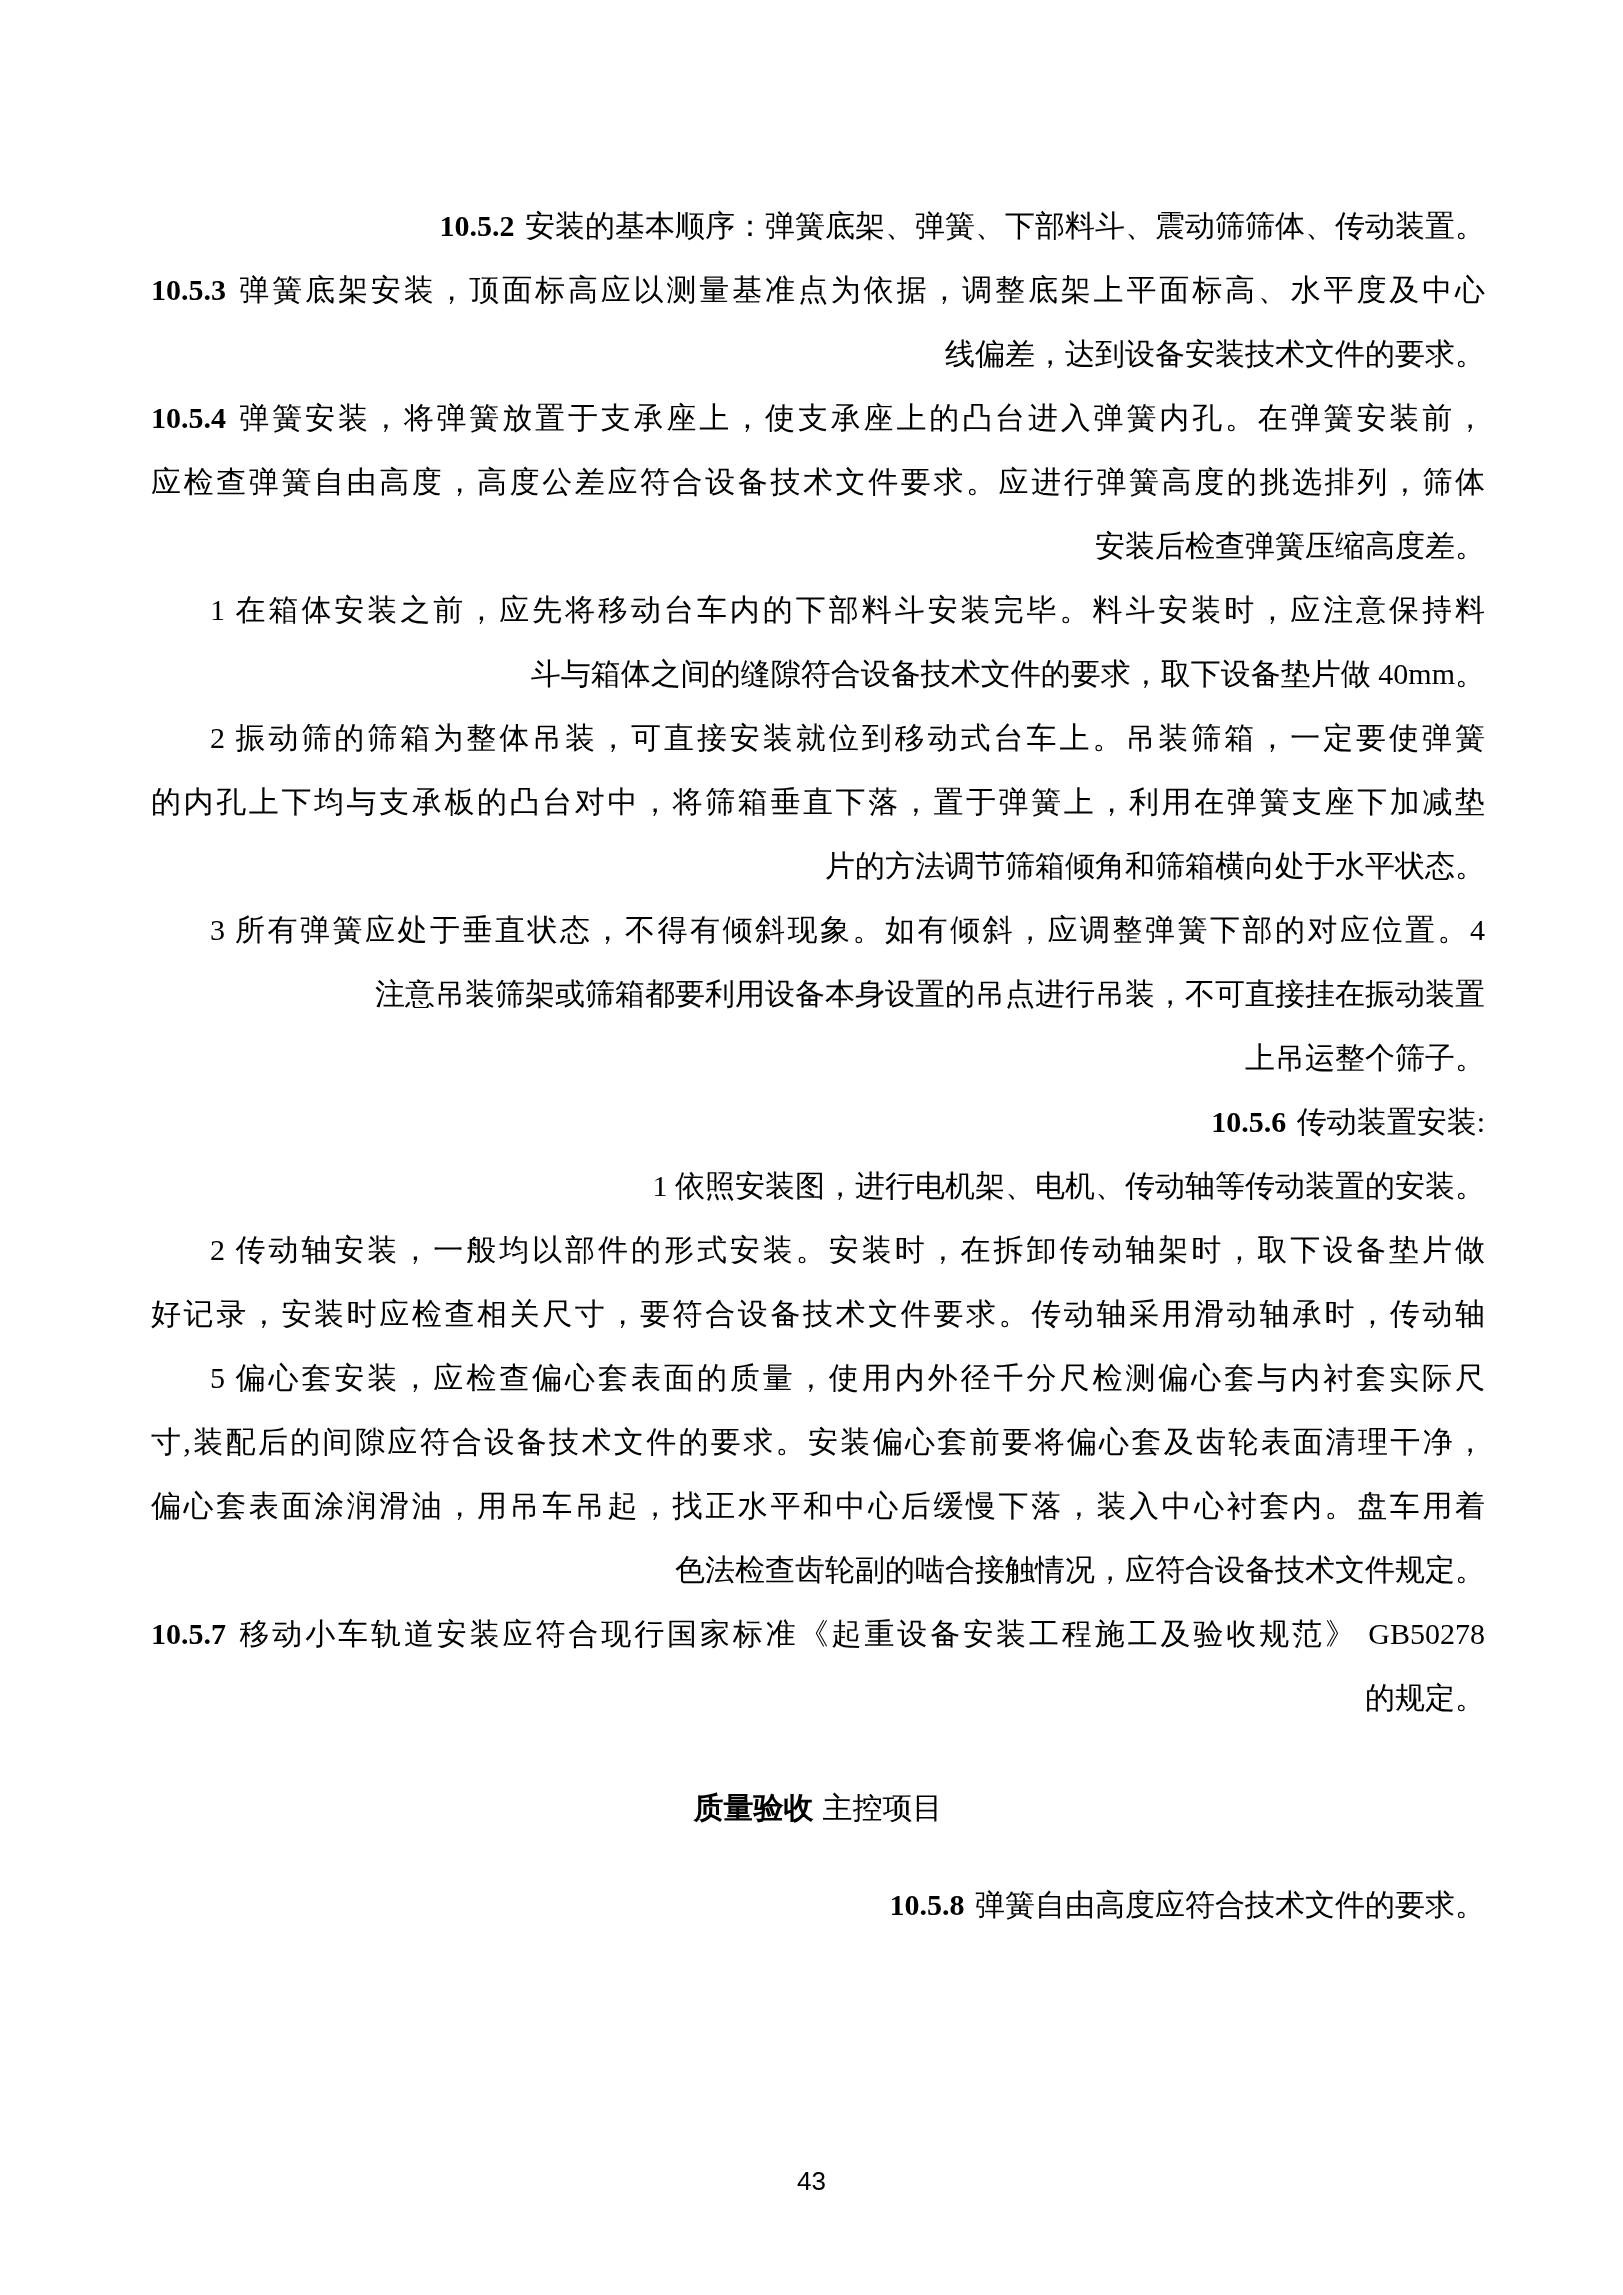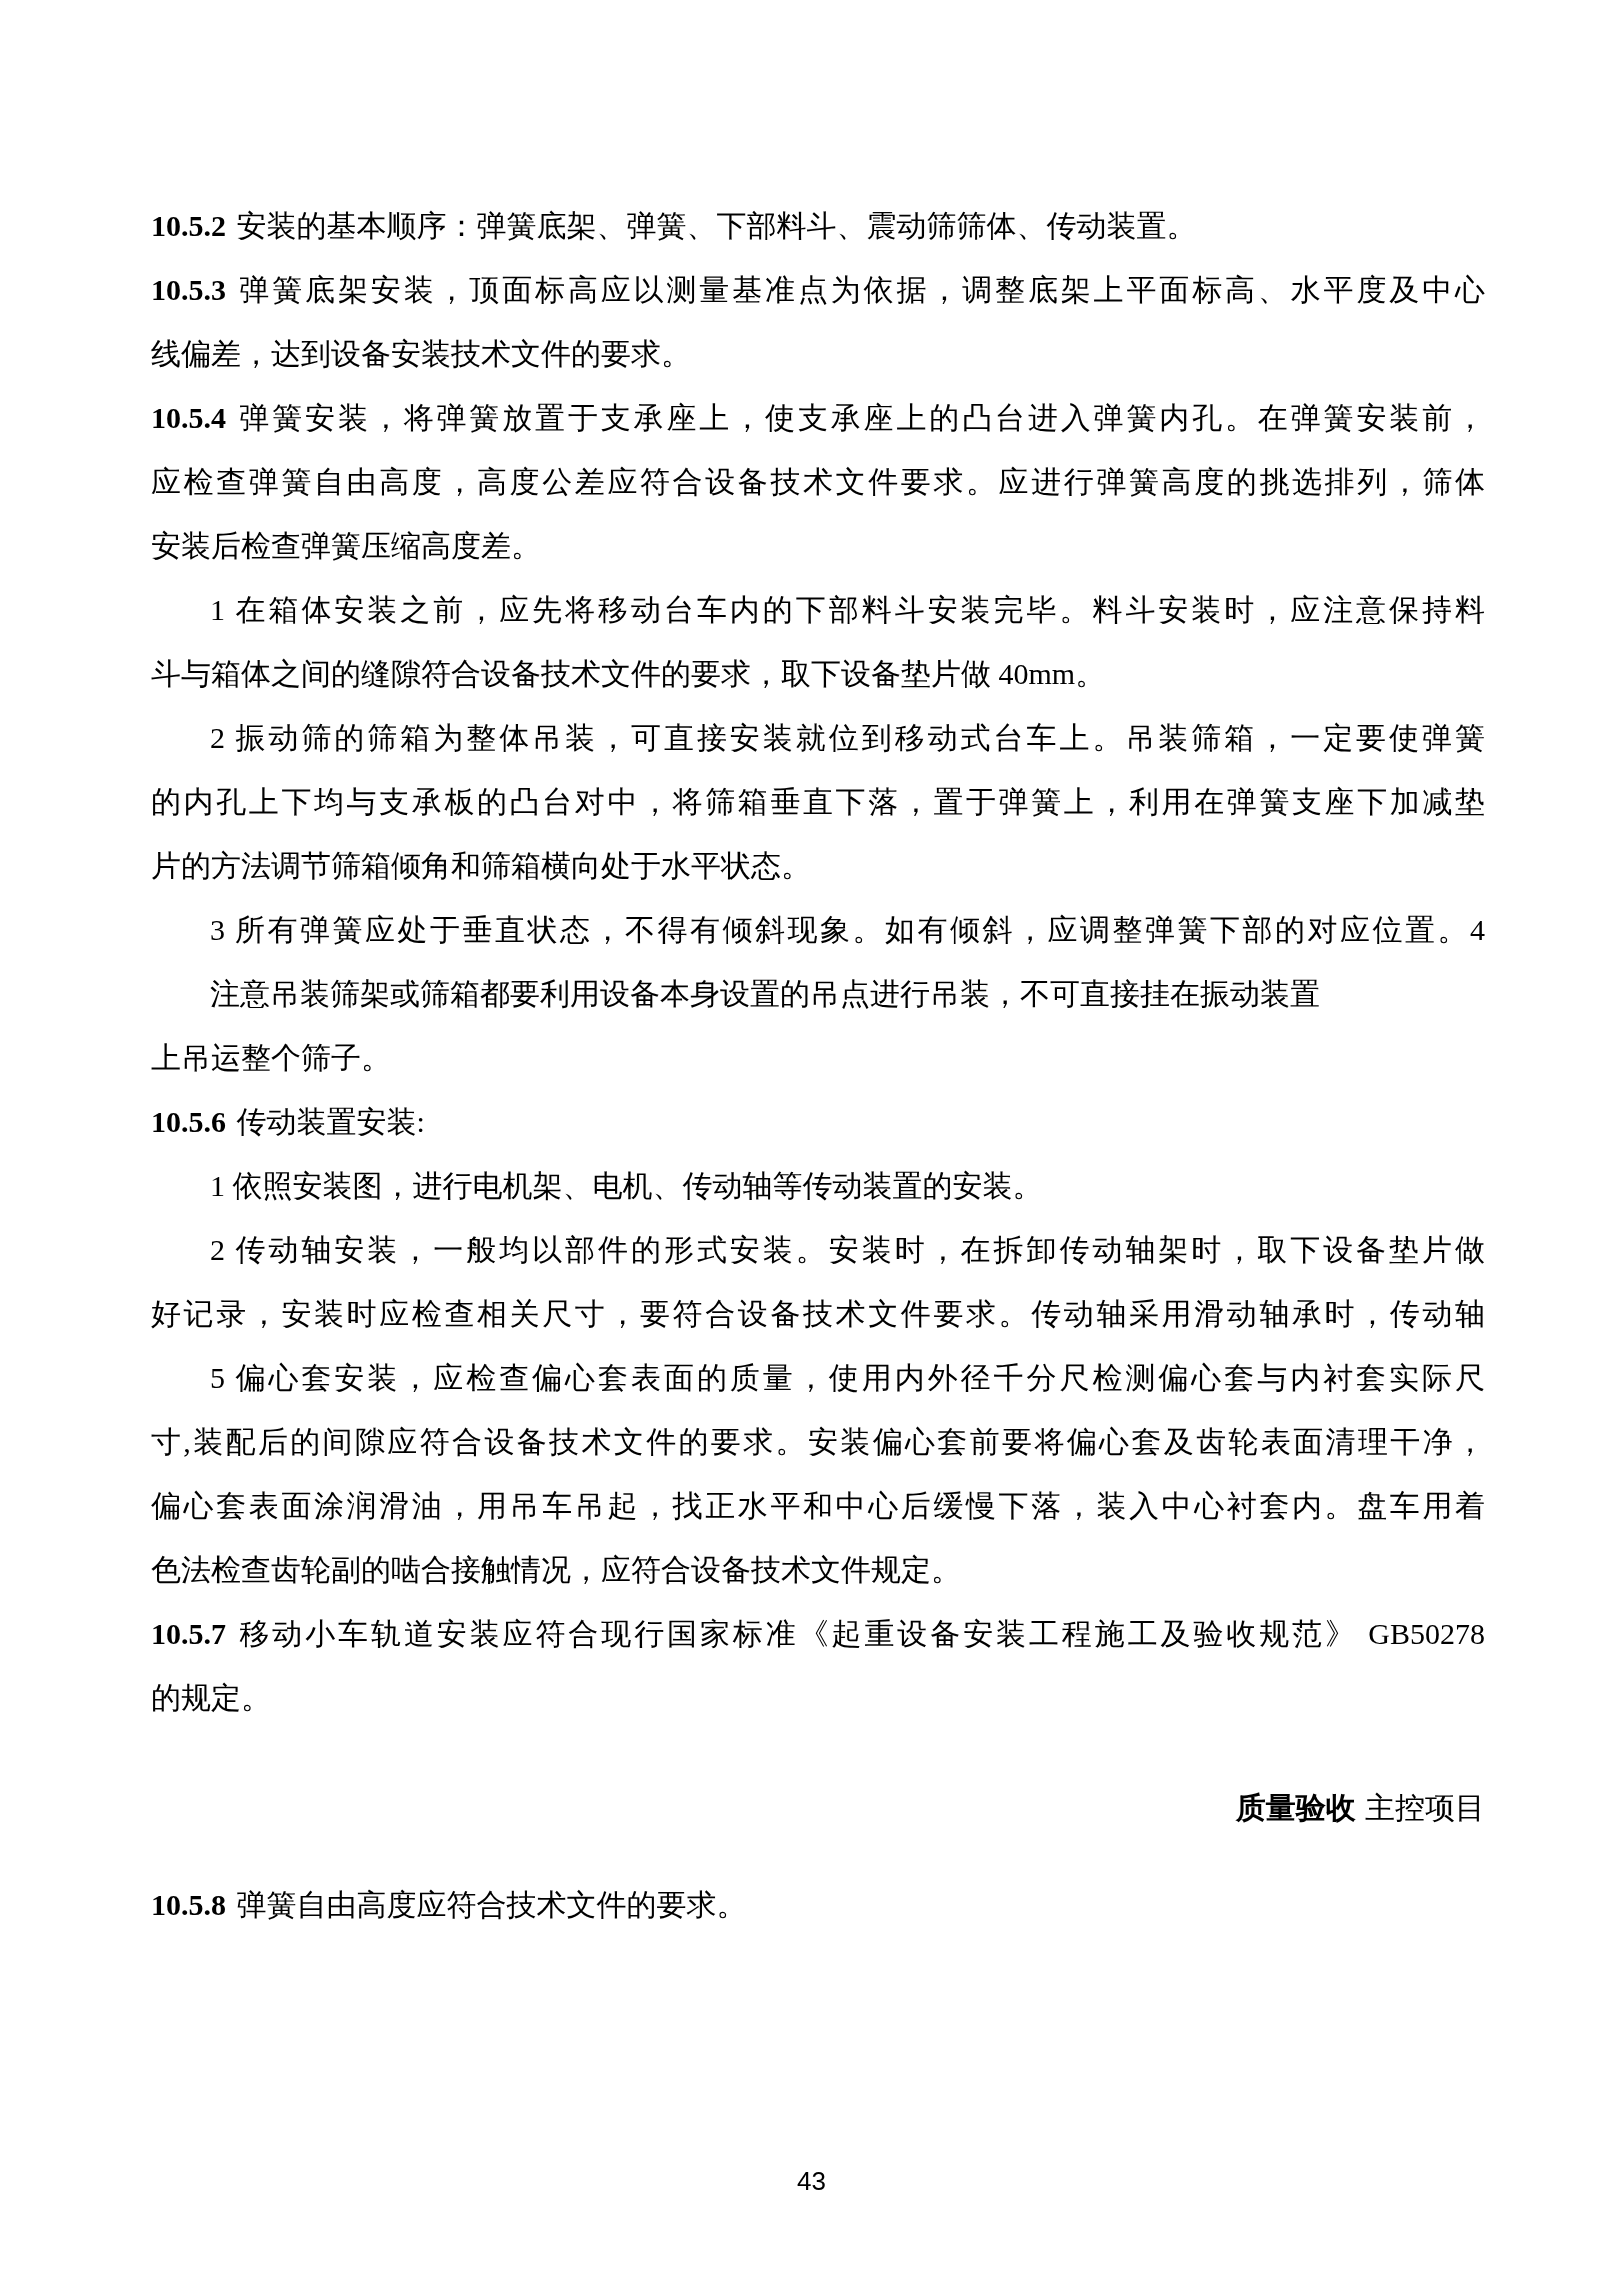--- a/index.html
+++ b/index.html
@@ -18,37 +18,37 @@
   .content {
     position: absolute;
     left: 151px;
     top: 194px;
     width: 1334px;
     font-size: 30px;
     line-height: 64px;
     letter-spacing: 0;
   }
   .line {
-    text-align: left;
+    text-align: right;
     white-space: normal;
   }
   .line.full {
     text-align: justify;
     text-align-last: justify;
     text-justify: inter-ideograph;
   }
   .line.indent {
     text-indent: 59px;
   }
   .num {
     font-weight: 700;
     margin-right: 10.5px;
   }
   .heading {
-    text-align: right;
+    text-align: center;
     margin: 46px 0 33px 0;
     font-size: 30px;
   }
   .heading .h-bold {
     font-weight: 700;
     margin-right: 9.2px;
   }
   .page-number {
     position: absolute;
     top: 2120px;

